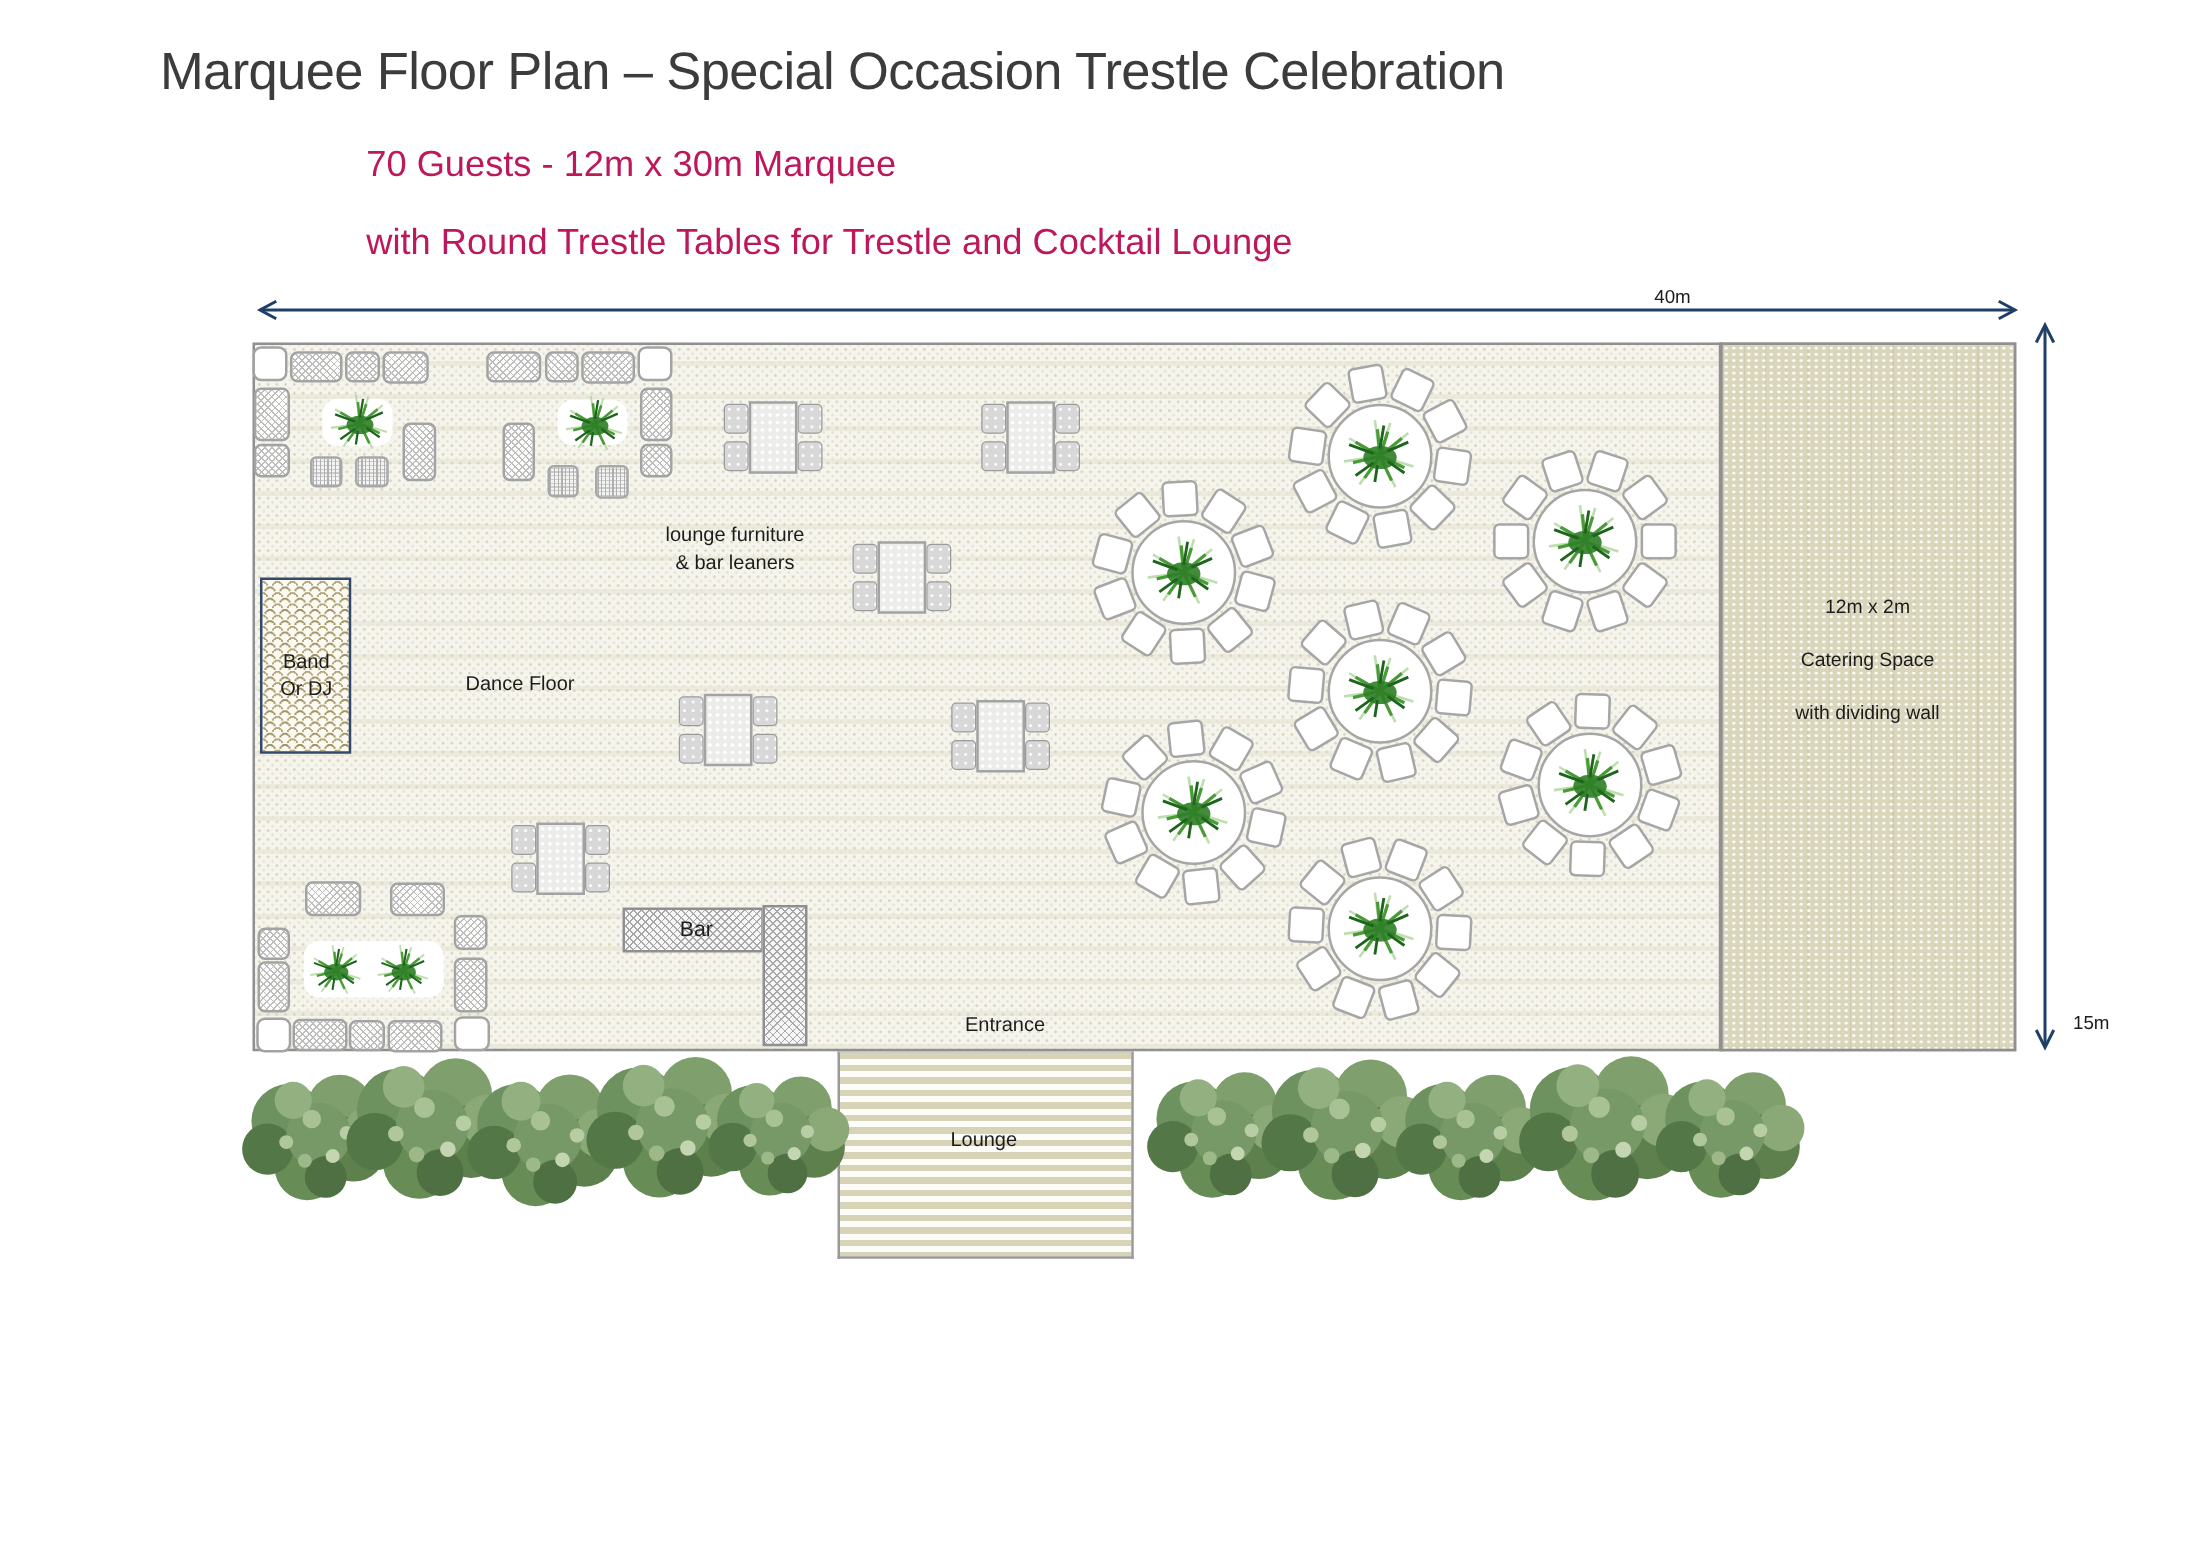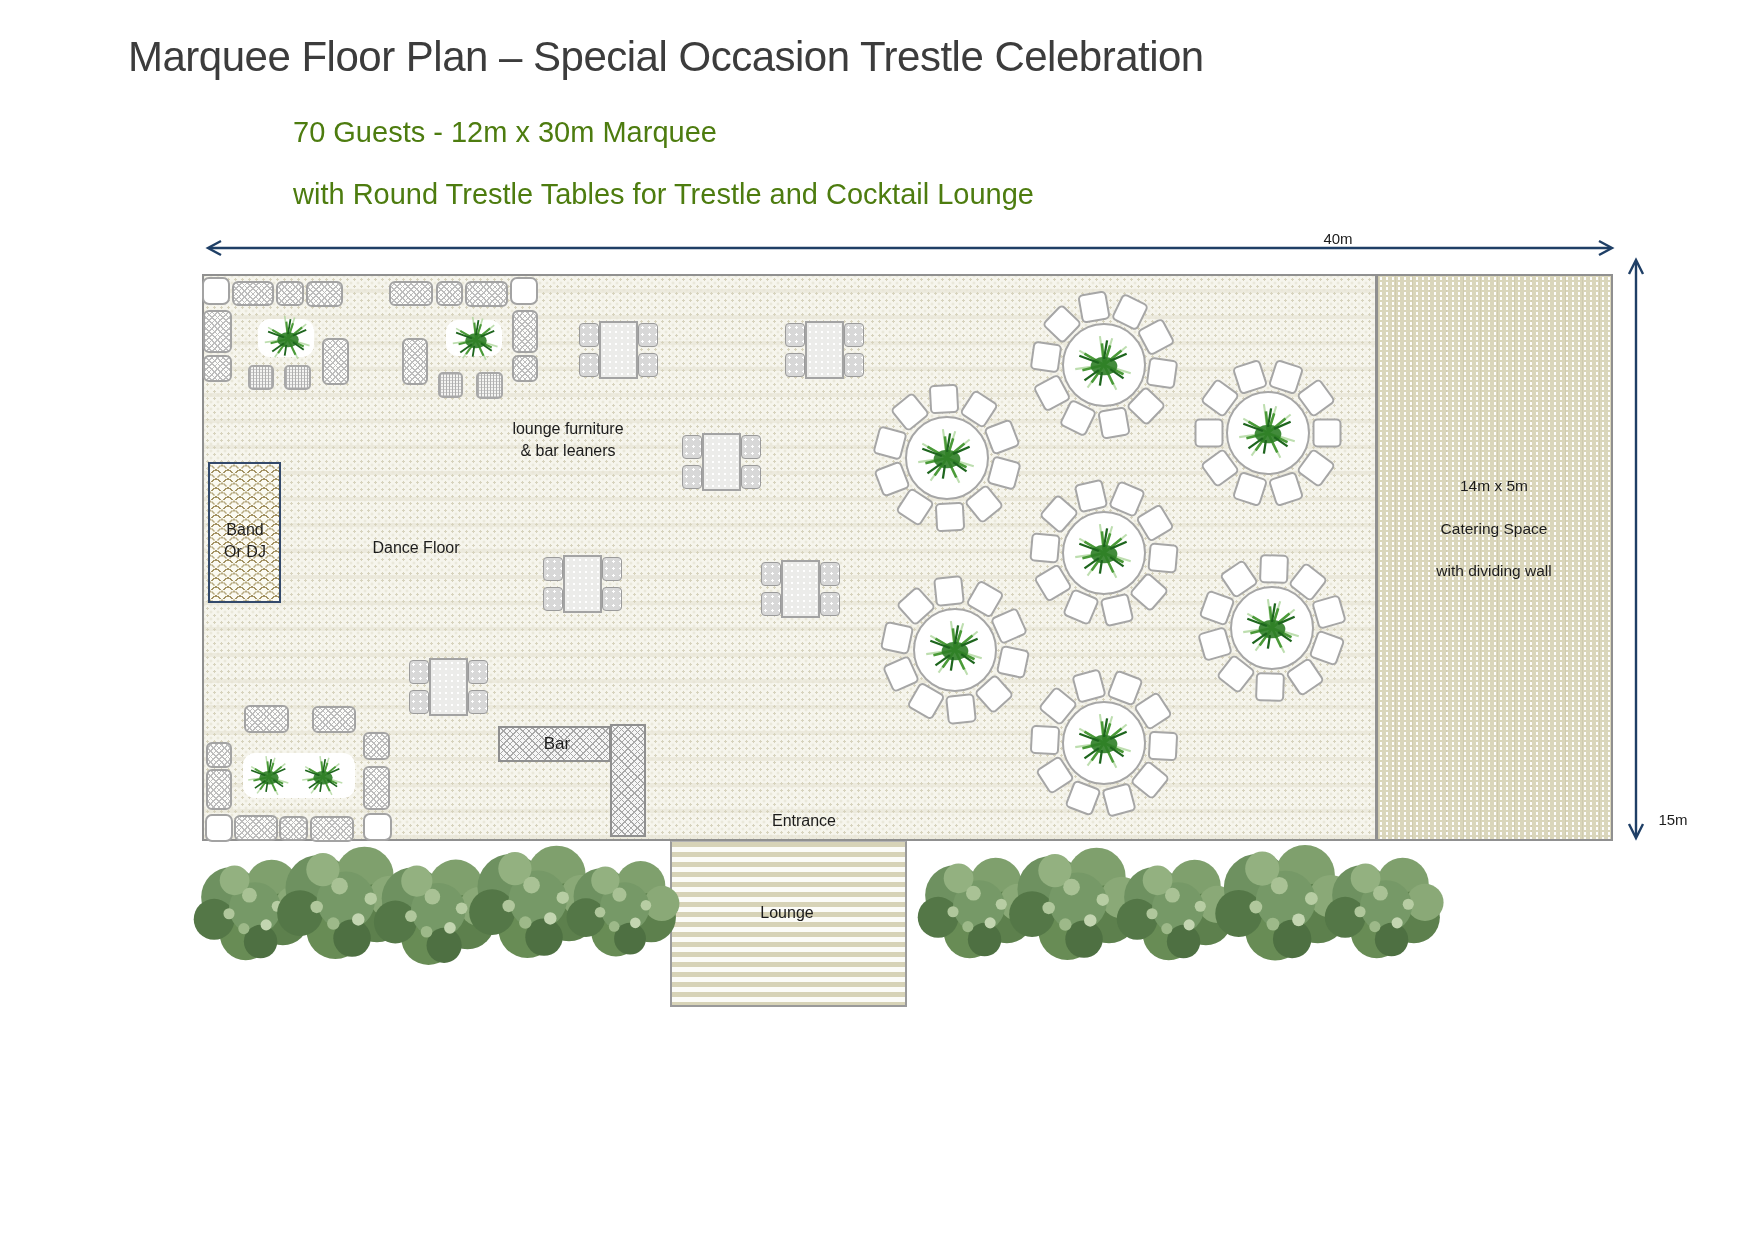--- a/index.html
+++ b/index.html
@@ -12,21 +12,21 @@
   :root{
     --arrow:#1f3f66;
     --band-border:#33496b;
     --marquee-border:#909090;
   }
   #title{
     position:absolute;left:128px;top:33px;
     font-size:42px;color:#3c3c3c;letter-spacing:-0.5px;white-space:nowrap;
   }
   #sub1,#sub2{
-    position:absolute;left:293px;font-size:29px;color:#4d7c0f;white-space:nowrap;
+    position:absolute;left:293px;font-size:29px;color:#be185d;white-space:nowrap;
   }
   #sub1{top:116px;}
   #sub2{top:178px;}
 
   #plan{position:absolute;left:0;top:0;width:1754px;height:1240px;}
 
   #marquee{
     position:absolute;left:202px;top:274px;width:1411px;height:567px;
     box-sizing:border-box;border:2px solid var(--marquee-border);
     background-color:#f6f5ed;
@@ -161,28 +161,28 @@
     <div id="stairs"></div>
     <div id="band"></div>
     <div id="bar-h" class="bar-part"></div>
     <div id="bar-v" class="bar-part"></div>
 
     <div class="lbl" id="lbl-band" style="left:245px;top:541px">
       <div class="ln">Band</div>
       <div class="ln">Or DJ</div>
     </div>
     <div class="lbl" id="lbl-dance" style="left:416px;top:548px">Dance Floor</div>
-    <div class="lbl" id="lbl-lounge" style="left:568px;top:440px">
+    <div class="lbl" id="lbl-lounge" style="left:588px;top:440px">
       <div class="ln">lounge  furniture</div>
       <div class="ln">&amp; bar leaners</div>
     </div>
     <div class="lbl" id="lbl-bar" style="left:557px;top:744px">Bar</div>
     <div class="lbl" id="lbl-entrance" style="left:804px;top:821px">Entrance</div>
     <div class="lbl" id="lbl-stairs" style="left:787px;top:913px">Lounge</div>
-    <div class="lbl" id="lbl-cat1" style="left:1494px;top:486px">14m x 5m</div>
+    <div class="lbl" id="lbl-cat1" style="left:1494px;top:486px">12m x 2m</div>
     <div class="lbl" id="lbl-cat2" style="left:1494px;top:529px">Catering Space</div>
     <div class="lbl" id="lbl-cat3" style="left:1494px;top:571px">with dividing wall</div>
   <div class="mod corner" style="left: 202px; top: 277px; width: 28px; height: 28px;"></div>
       <div class="mod sofa" style="left: 232px; top: 281px; width: 42px; height: 25px;"></div>
       <div class="mod sofa" style="left: 276px; top: 281px; width: 28px; height: 25px;"></div>
       <div class="mod sofa" style="left: 306px; top: 281px; width: 37px; height: 26px;"></div>
       <div class="mod sofa" style="left: 203px; top: 310px; width: 29px; height: 43px;"></div>
       <div class="mod sofa" style="left: 203px; top: 355px; width: 29px; height: 27px;"></div>
       <div class="mod plantbg" style="left: 258px; top: 319px; width: 56px; height: 38px;"></div>
       <div class="mod table" style="left: 248px; top: 365px; width: 26px; height: 25px;"></div>

